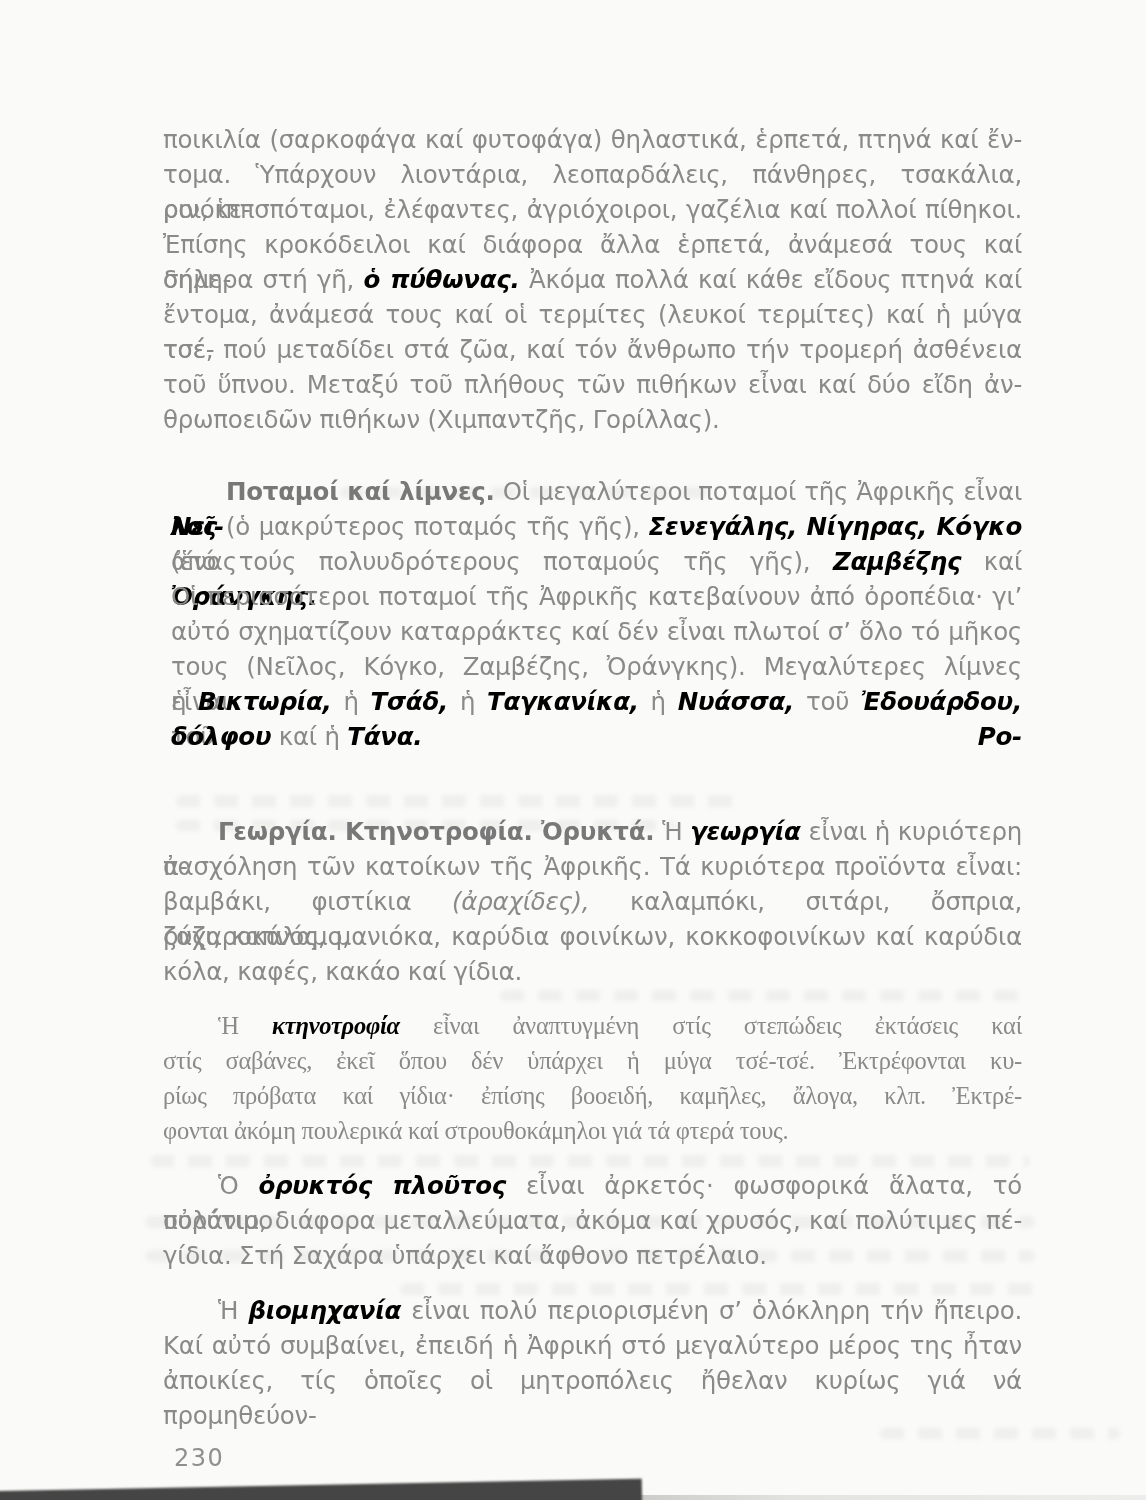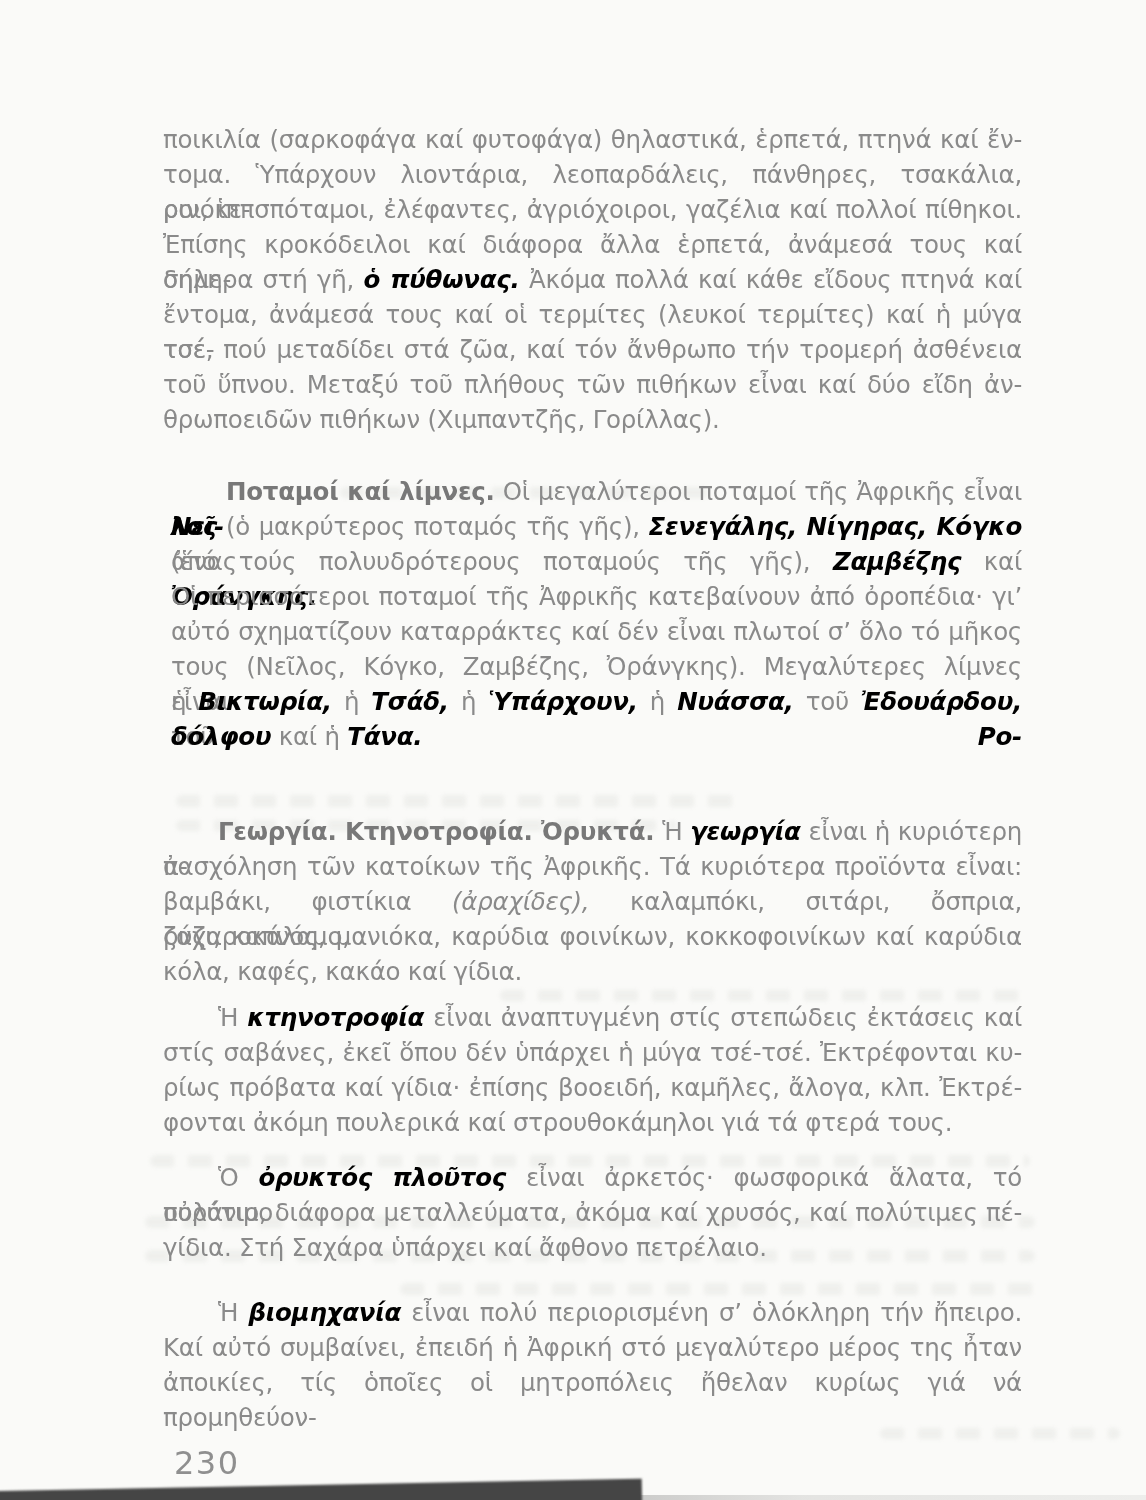--- a/index.html
+++ b/index.html
@@ -25,40 +25,40 @@
     width: 859px;
     font-size: 24.5px;
     line-height: 35px;
     letter-spacing: -0.25px;
     color: #8a8a8a;
     -webkit-font-smoothing: antialiased;
   }
   .para { margin: 0; }
   .para:nth-child(2) { margin-top: 37px; margin-left: 8px; }
   .para:nth-child(3) { margin-top: 60px; }
-  .para:nth-child(4) { margin-top: 11px; }
+  .para:nth-child(4) { margin-top: 19px; font-family: Liberation Serif, serif; }
   .para:nth-child(5) { margin-top: 20px; }
-  .para:nth-child(6) { margin-top: 30px; }
+  .para:nth-child(6) { margin-top: 20px; }
   .line {
     text-align: justify;
     text-align-last: justify;
     height: 35px;
     white-space: normal;
     overflow: visible;
   }
   .line.last { text-align-last: left; }
   .line.indent { text-indent: 55px; }
   .b  { font-weight: bold; color: #787878; }
   .bi { font-weight: bold; font-style: italic; color: #000000; }
   .i  { font-style: italic; }
   .page-number {
     position: absolute;
     left: 174px;
     top: 1444px;
-    font-size: 32px;
+    font-size: 24px;
     letter-spacing: 1.5px;
     color: #8f8f8f;
   }
   
   .ghost {
     position: absolute;
     border-radius: 6px;
     background: repeating-linear-gradient(90deg,
       rgba(152,158,148,0.20) 0px, rgba(152,158,148,0.20) 24px,
       rgba(152,158,148,0.0) 24px, rgba(152,158,148,0.0) 38px);
@@ -113,21 +113,21 @@
         <div class="line"><span>τοῦ ὕπνου. Μεταξύ τοῦ πλήθους τῶν πιθήκων εἶναι καί δύο εἴδη ἀν-</span></div>
         <div class="line last"><span>θρωποειδῶν πιθήκων (Χιμπαντζῆς, Γορίλλας).</span></div>
       </div>
       <div class="para">
         <div class="line indent"><span class="b">Ποταμοί καί λίμνες.</span><span> Οἱ μεγαλύτεροι ποταμοί τῆς Ἀφρικῆς εἶναι </span><span class="bi">Νεῖ-</span></div>
         <div class="line"><span class="bi">λος</span><span> (ὁ μακρύτερος ποταμός τῆς γῆς), </span><span class="bi">Σενεγάλης, Νίγηρας, Κόγκο</span><span> (ἕνας</span></div>
         <div class="line"><span>ἀπό τούς πολυυδρότερους ποταμούς τῆς γῆς), </span><span class="bi">Ζαμβέζης</span><span> καί </span><span class="bi">Ὀράνγκης.</span></div>
         <div class="line"><span>Οἱ περισσότεροι ποταμοί τῆς Ἀφρικῆς κατεβαίνουν ἀπό ὀροπέδια· γι’</span></div>
         <div class="line"><span>αὐτό σχηματίζουν καταρράκτες καί δέν εἶναι πλωτοί σ’ ὅλο τό μῆκος</span></div>
         <div class="line"><span>τους (Νεῖλος, Κόγκο, Ζαμβέζης, Ὀράνγκης). Μεγαλύτερες λίμνες εἶναι</span></div>
-        <div class="line"><span>ἡ </span><span class="bi">Βικτωρία,</span><span> ἡ </span><span class="bi">Τσάδ,</span><span> ἡ </span><span class="bi">Ὑπάρχουν,</span><span> ἡ </span><span class="bi">Νυάσσα,</span><span> τοῦ </span><span class="bi">Ἐδουάρδου,</span><span> τοῦ </span><span class="bi">Ρο-</span></div>
+        <div class="line"><span>ἡ </span><span class="bi">Βικτωρία,</span><span> ἡ </span><span class="bi">Τσάδ,</span><span> ἡ </span><span class="bi">Ταγκανίκα,</span><span> ἡ </span><span class="bi">Νυάσσα,</span><span> τοῦ </span><span class="bi">Ἐδουάρδου,</span><span> τοῦ </span><span class="bi">Ρο-</span></div>
         <div class="line last"><span class="bi">δόλφου</span><span> καί ἡ </span><span class="bi">Τάνα.</span></div>
       </div>
       <div class="para">
         <div class="line indent"><span class="b">Γεωργία. Κτηνοτροφία. Ὀρυκτά.</span><span> Ἡ </span><span class="bi">γεωργία</span><span> εἶναι ἡ κυριότερη ἀ-</span></div>
         <div class="line"><span>πασχόληση τῶν κατοίκων τῆς Ἀφρικῆς. Τά κυριότερα προϊόντα εἶναι:</span></div>
         <div class="line"><span>βαμβάκι, φιστίκια </span><span class="i">(ἀραχίδες),</span><span> καλαμπόκι, σιτάρι, ὄσπρια, ζαχαροκάλαμο,</span></div>
         <div class="line"><span>ρύζι, καπνός, μανιόκα, καρύδια φοινίκων, κοκκοφοινίκων καί καρύδια</span></div>
         <div class="line last"><span>κόλα, καφές, κακάο καί γίδια.</span></div>
       </div>
       <div class="para">

